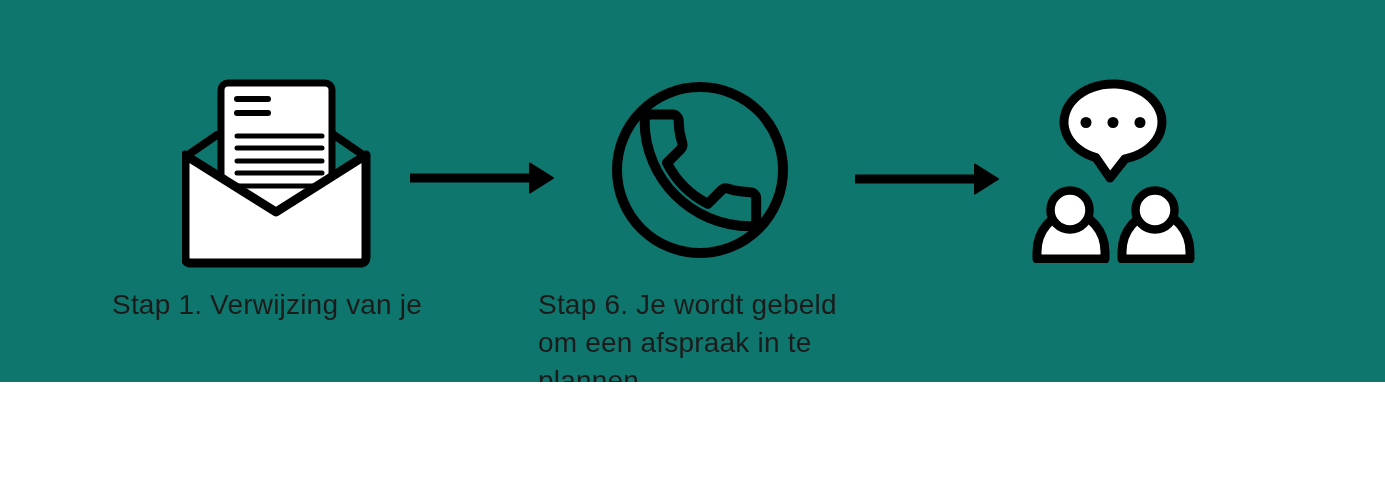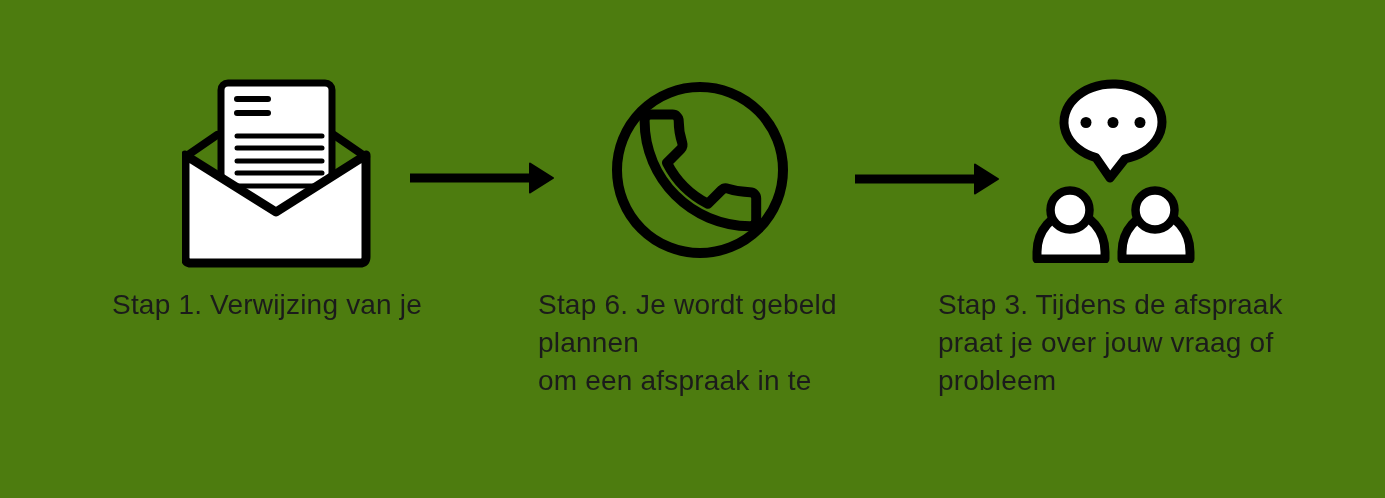--- a/index.html
+++ b/index.html
@@ -1,20 +1,20 @@
 <!DOCTYPE html>
 <html><head>
 <meta charset="utf-8">
 <style>
   html, body { margin: 0; padding: 0; background: #ffffff; }
   .canvas {
     position: relative;
     width: 1385px;
-    height: 498px;
-    background: #4d7c0f;
+    height: 382px;
+    background: #0f766e;
     overflow: hidden;
     font-family: "Liberation Sans", sans-serif;
   }
   .icon-box { position: absolute; }
   .icon-box svg { display: block; }
   .caption {
     position: absolute;
     top: 286px;
     font-size: 28px;
     line-height: 38px;
@@ -97,23 +97,18 @@
       </g>
     </svg>
   </div>
 
   <div class="caption caption-1">
     <div>Stap 1. Verwijzing van je</div>
   </div>
 
   <div class="caption caption-2">
     <div>Stap 6. Je wordt gebeld</div>
+    <div>om een afspraak in te</div>
     <div>plannen</div>
-    <div>om een afspraak in te</div>
   </div>
 
-  <div class="caption caption-3">
-    <div>Stap 3. Tijdens de afspraak</div>
-    <div>praat je over jouw vraag of</div>
-    <div>probleem</div>
-  </div>
 
 </div>
 
 </body></html>

